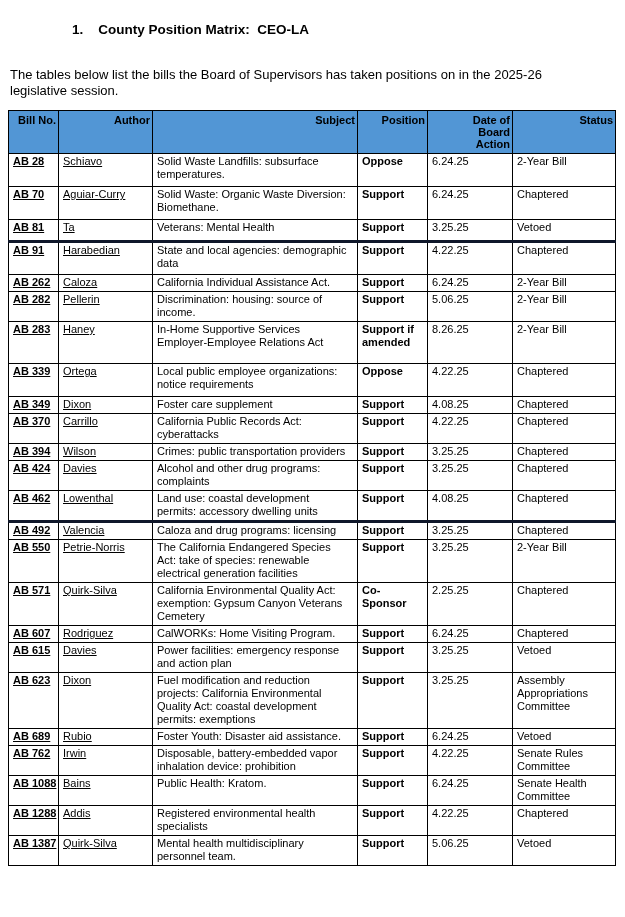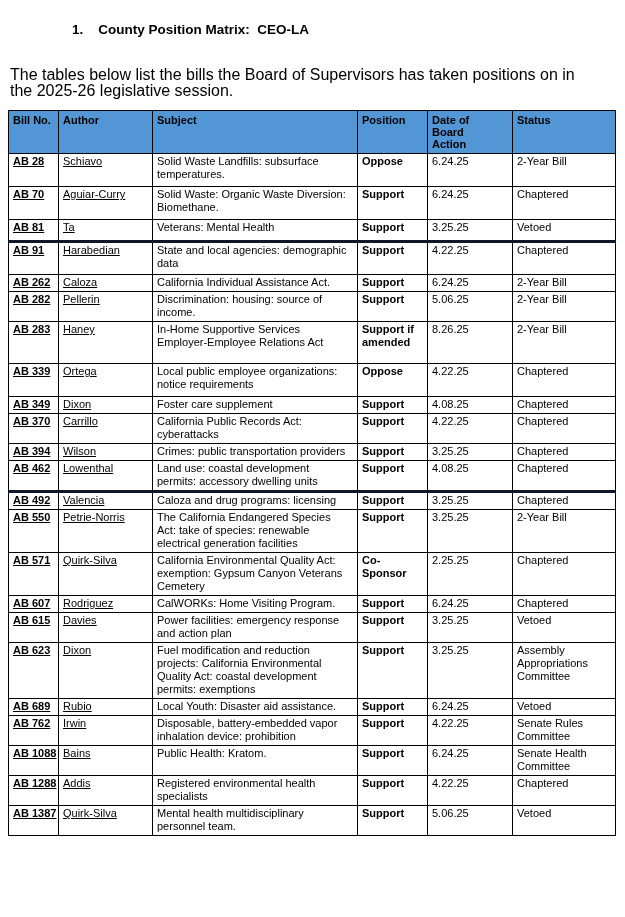--- a/index.html
+++ b/index.html
@@ -17,21 +17,21 @@
     margin: 0 0 0 57px;
     font-size: 13.5px;
     font-weight: bold;
     white-space: pre-wrap;
   }
   .heading .h-num { margin-right: 15px; }
 
   .intro {
     margin: 15px 20px 0 10px;
     width: 590px;
-    font-size: 16px;
+    font-size: 13px;
     line-height: 15.5px;
   }
 
   .subhead-row {
     display: flex;
     justify-content: space-between;
     align-items: baseline;
     margin: 17px 55px 0 37px;
     font-size: 12.5px;
   }
@@ -48,21 +48,21 @@
   table.leg col.w-bill    { width: 50px; }
   table.leg col.w-author  { width: 94px; }
   table.leg col.w-subject { width: 205px; }
   table.leg col.w-position{ width: 70px; }
   table.leg col.w-date    { width: 85px; }
   table.leg col.w-status  { width: 103px; }
 
   table.leg th {
     background: #5296d5;
     border: 1px solid #000;
-    text-align: left;
+    text-align: right;
     vertical-align: top;
     font-weight: bold;
     font-size: 11px;
     line-height: 12px;
     padding: 3px 2px 3px 4px;
     height: 40px;
   }
   table.leg th:first-child { white-space: nowrap; }
   table.leg th:nth-child(5) .th-label { display: inline-block; width: 54px; }
 
@@ -200,20 +200,28 @@
           <td class="c-status">Chaptered</td>
         </tr>
         <tr data-bill="AB 394">
           <td class="c-bill"><span class="doc-link">AB 394</span></td>
           <td class="c-author"><span class="doc-link">Wilson</span></td>
           <td class="c-subject">Crimes: public transportation providers</td>
           <td class="c-position">Support</td>
           <td class="c-date">3.25.25</td>
           <td class="c-status">Chaptered</td>
         </tr>
+        <tr data-bill="AB 424">
+          <td class="c-bill"><span class="doc-link">AB 424</span></td>
+          <td class="c-author"><span class="doc-link">Davies</span></td>
+          <td class="c-subject">Alcohol and other drug programs: complaints</td>
+          <td class="c-position">Support</td>
+          <td class="c-date">3.25.25</td>
+          <td class="c-status">Chaptered</td>
+        </tr>
         <tr data-bill="AB 462">
           <td class="c-bill"><span class="doc-link">AB 462</span></td>
           <td class="c-author"><span class="doc-link">Lowenthal</span></td>
           <td class="c-subject">Land use: coastal development permits: accessory dwelling units</td>
           <td class="c-position">Support</td>
           <td class="c-date">4.08.25</td>
           <td class="c-status">Chaptered</td>
         </tr>
         <tr data-bill="AB 492">
           <td class="c-bill"><span class="doc-link">AB 492</span></td>
@@ -259,21 +267,21 @@
           <td class="c-bill"><span class="doc-link">AB 623</span></td>
           <td class="c-author"><span class="doc-link">Dixon</span></td>
           <td class="c-subject">Fuel modification and reduction projects: California Environmental Quality Act: coastal development permits: exemptions</td>
           <td class="c-position">Support</td>
           <td class="c-date">3.25.25</td>
           <td class="c-status">Assembly Appropriations Committee</td>
         </tr>
         <tr data-bill="AB 689">
           <td class="c-bill"><span class="doc-link">AB 689</span></td>
           <td class="c-author"><span class="doc-link">Rubio</span></td>
-          <td class="c-subject">Local Youth: Disaster aid assistance.</td>
+          <td class="c-subject">Foster Youth: Disaster aid assistance.</td>
           <td class="c-position">Support</td>
           <td class="c-date">6.24.25</td>
           <td class="c-status">Vetoed</td>
         </tr>
         <tr data-bill="AB 762">
           <td class="c-bill"><span class="doc-link">AB 762</span></td>
           <td class="c-author"><span class="doc-link">Irwin</span></td>
           <td class="c-subject">Disposable, battery-embedded vapor inhalation device: prohibition</td>
           <td class="c-position">Support</td>
           <td class="c-date">4.22.25</td>

